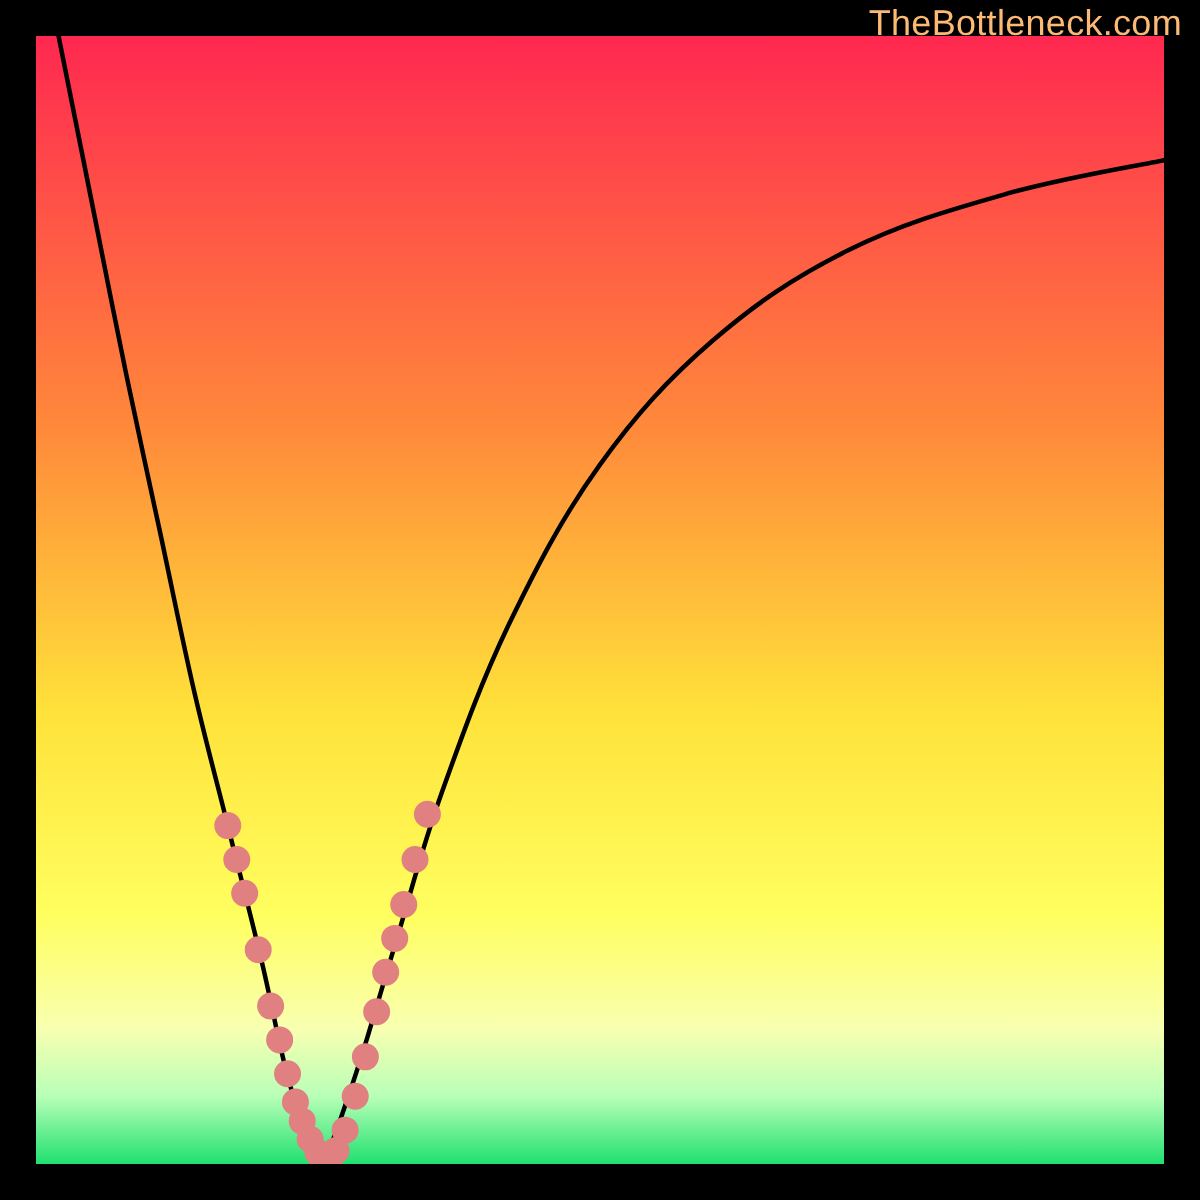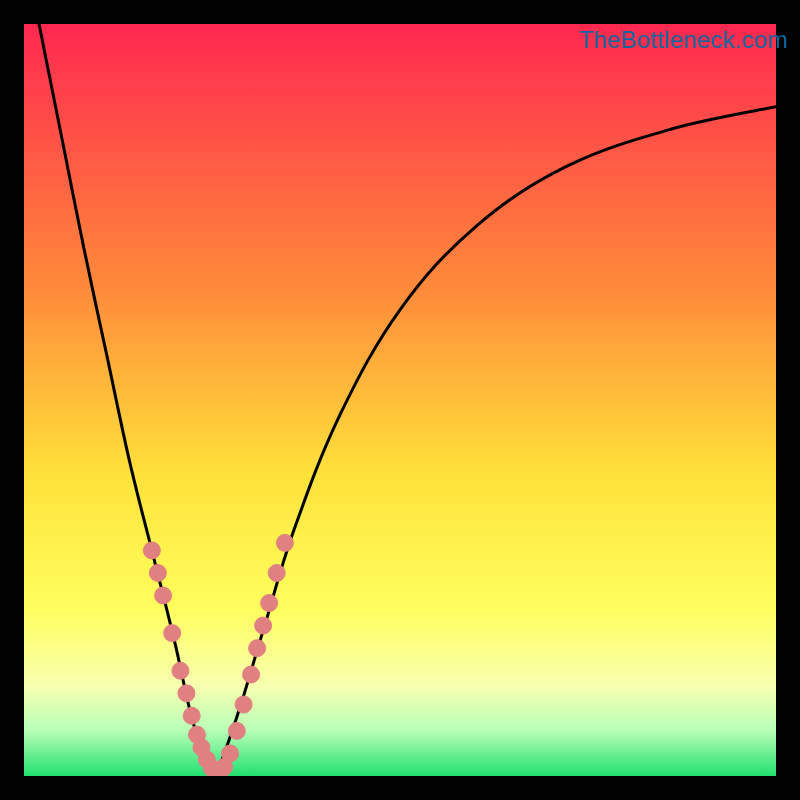--- a/index.html
+++ b/index.html
@@ -22,23 +22,22 @@
     position: absolute;
     inset: 0;
   }
   .watermark {
     position: absolute;
     top: 2px;
     right: 12px;
     font-family: Arial, Helvetica, sans-serif;
     font-size: 24px;
     font-weight: 500;
-    color: #0369a1;
+    color: #fdba74;
     letter-spacing: 0.2px;
-    margin-top: 24px;
   }
   svg.curves {
     position: absolute;
     inset: 0;
     width: 100%;
     height: 100%;
   }
 </style>
 </head>
 <body>

